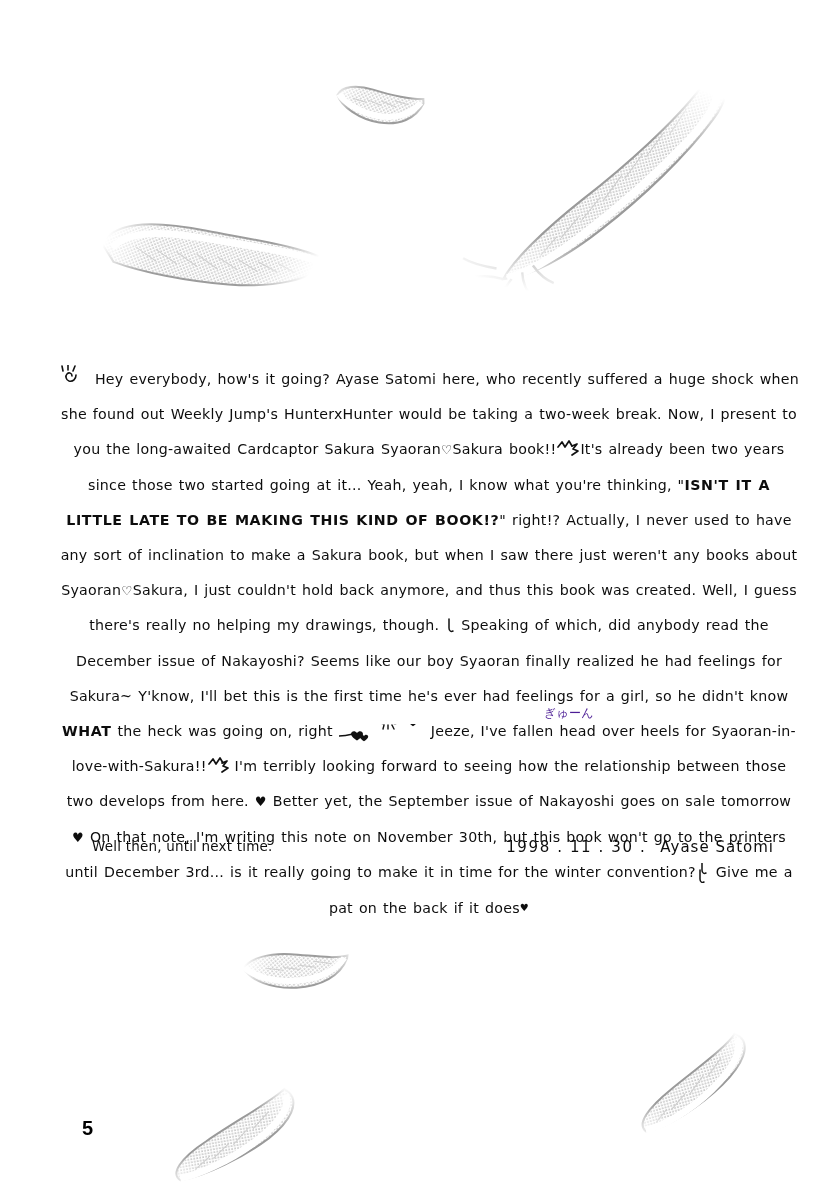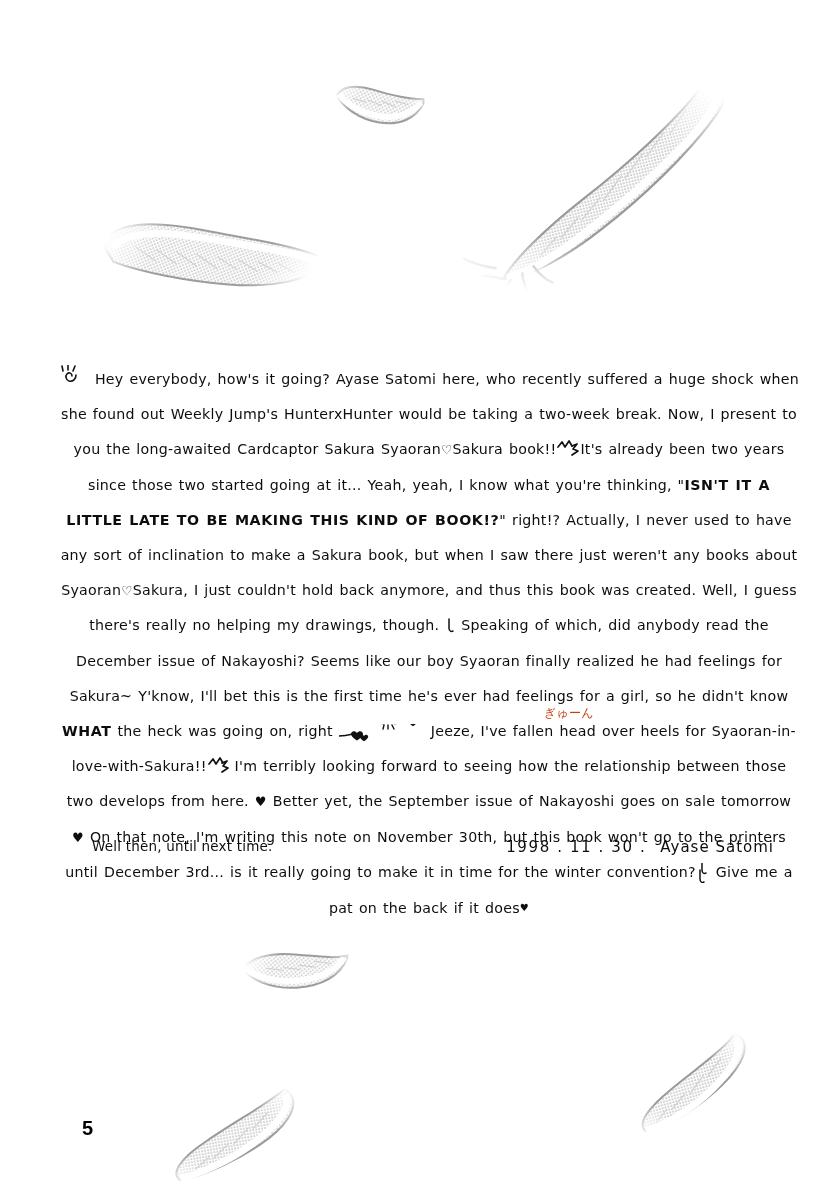--- a/index.html
+++ b/index.html
@@ -61,21 +61,21 @@
     position: relative;
   }
   .mark svg { display: block; }
 
   .jp-doodle {
     position: absolute;
     left: 205px;
     top: -28px;
     font-size: 12px;
     font-family: "DejaVu Sans", sans-serif;
-    color: #c2410c;
+    color: #4c1d95;
     white-space: nowrap;
   }
 
   
   .sign-row {
     position: absolute;
     left: 92px;
     top: 838px;
     width: 700px;
     display: flex;

